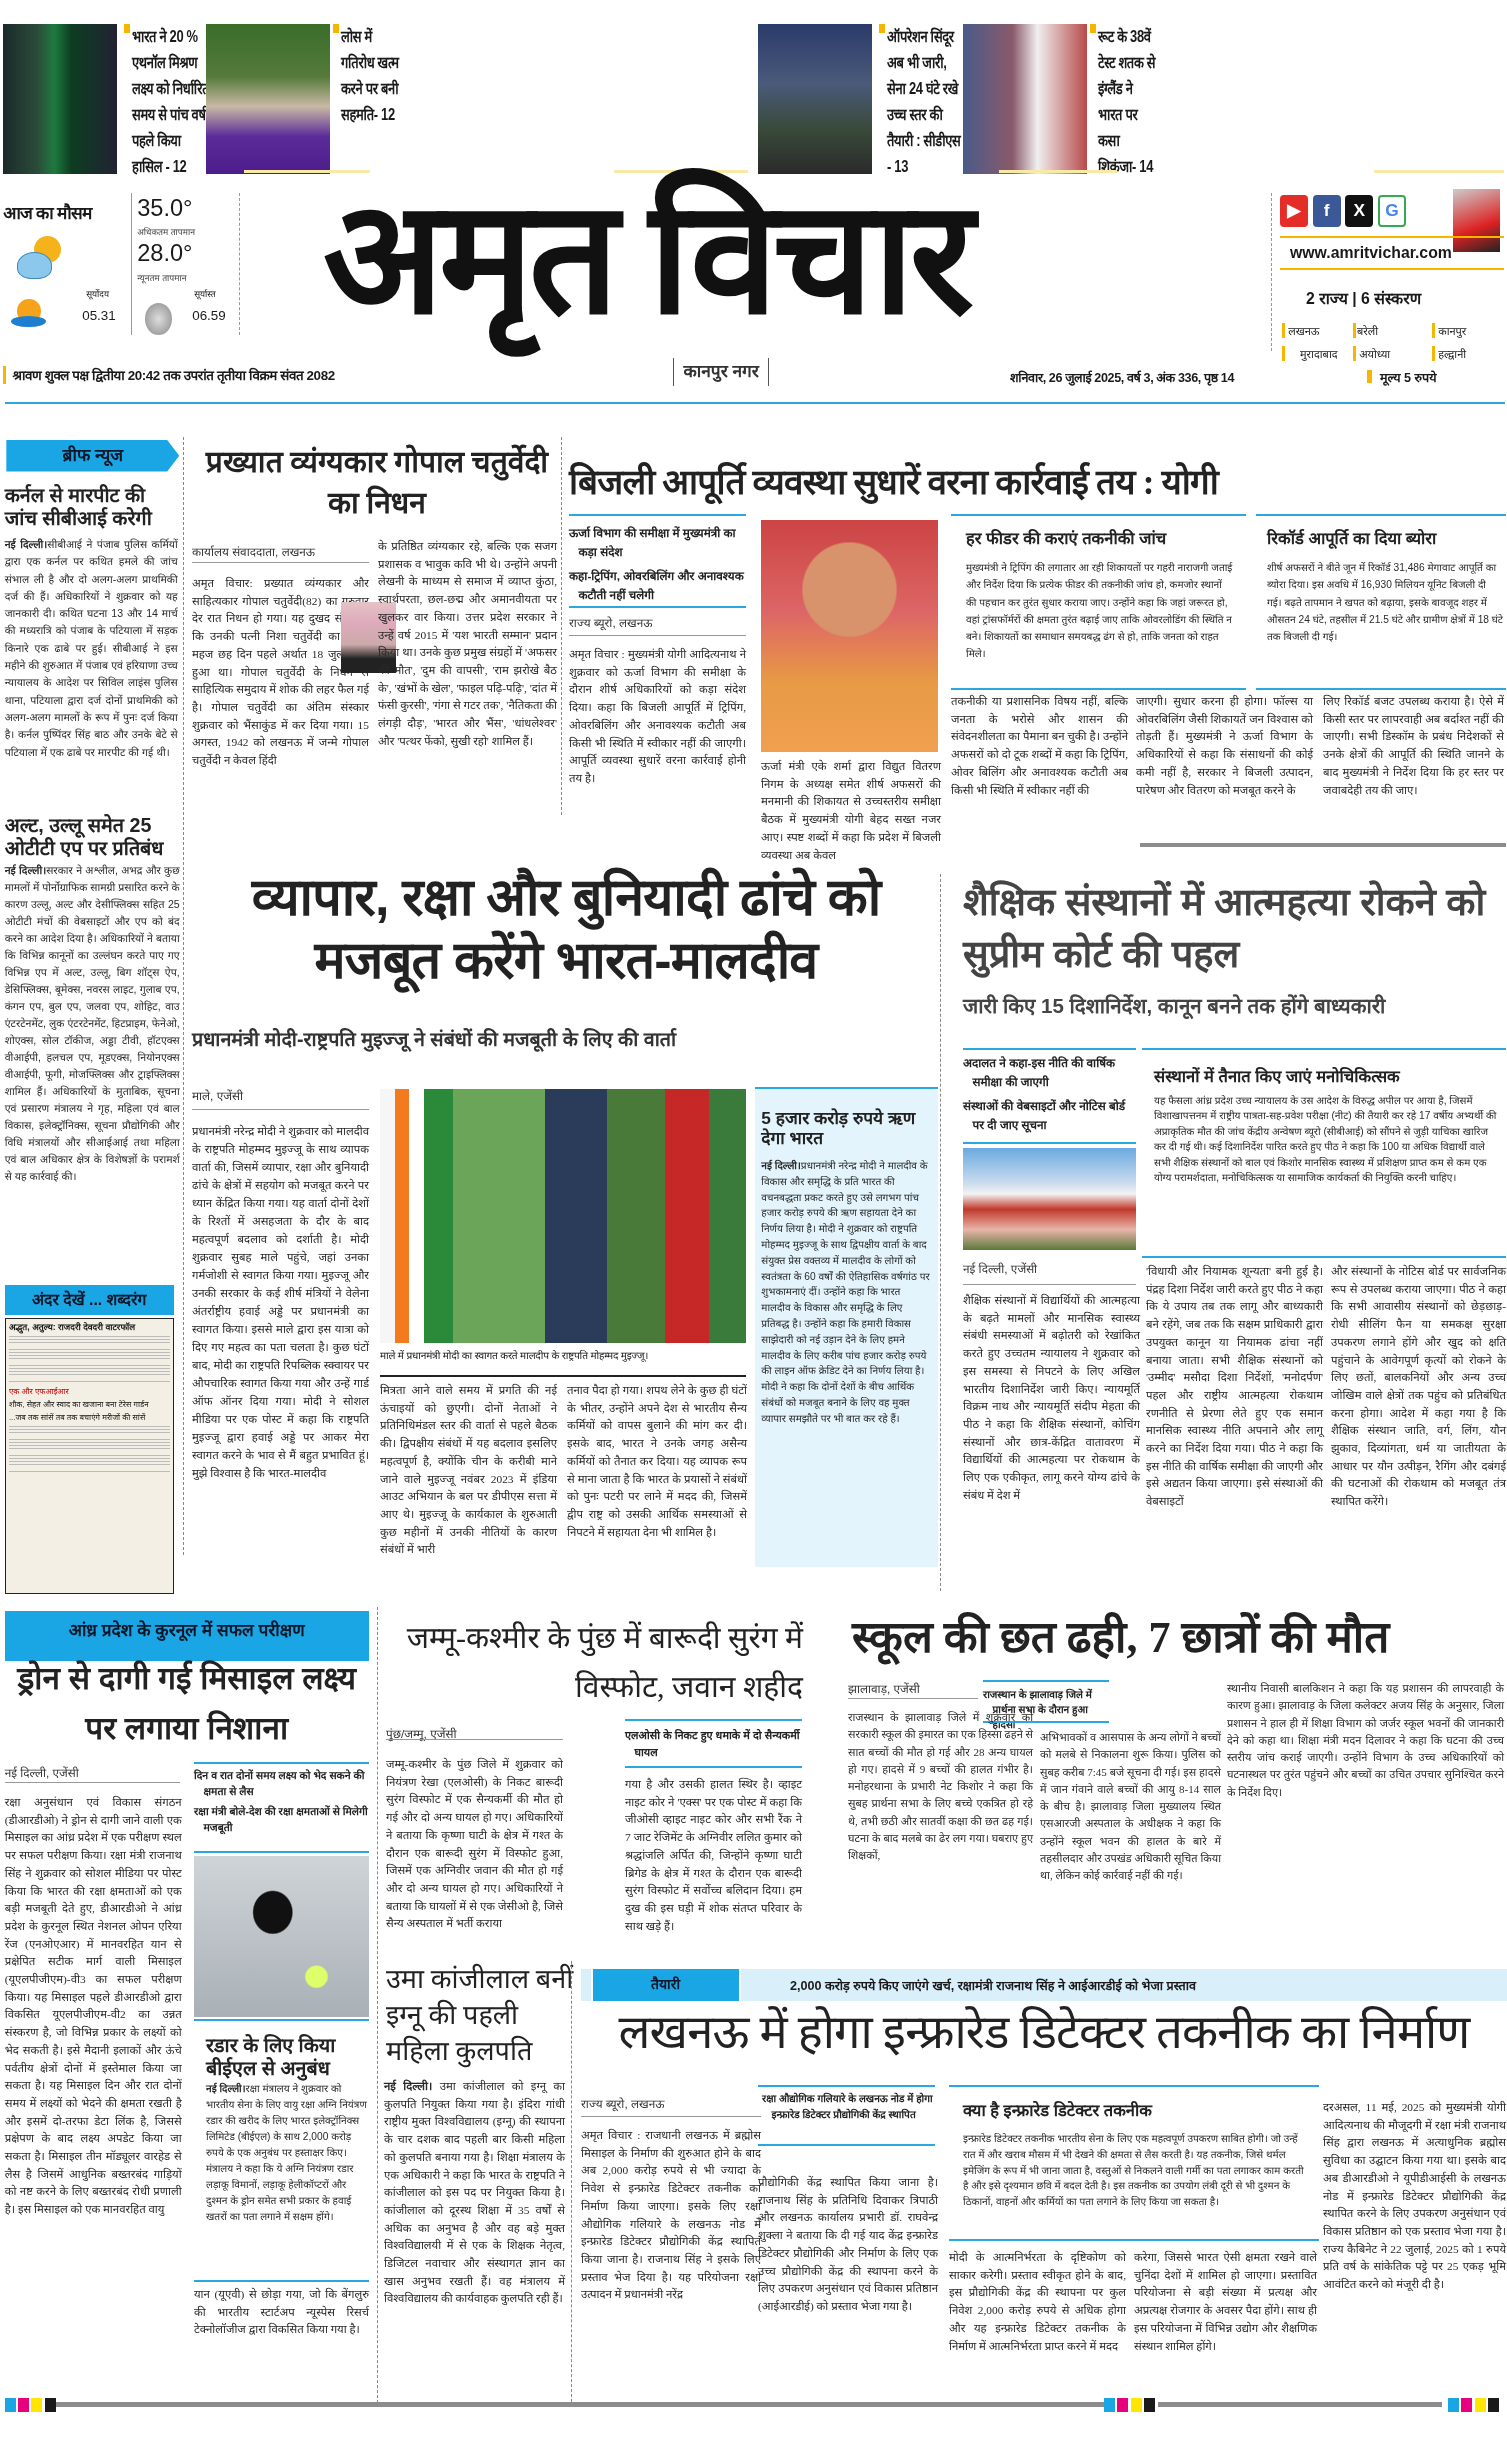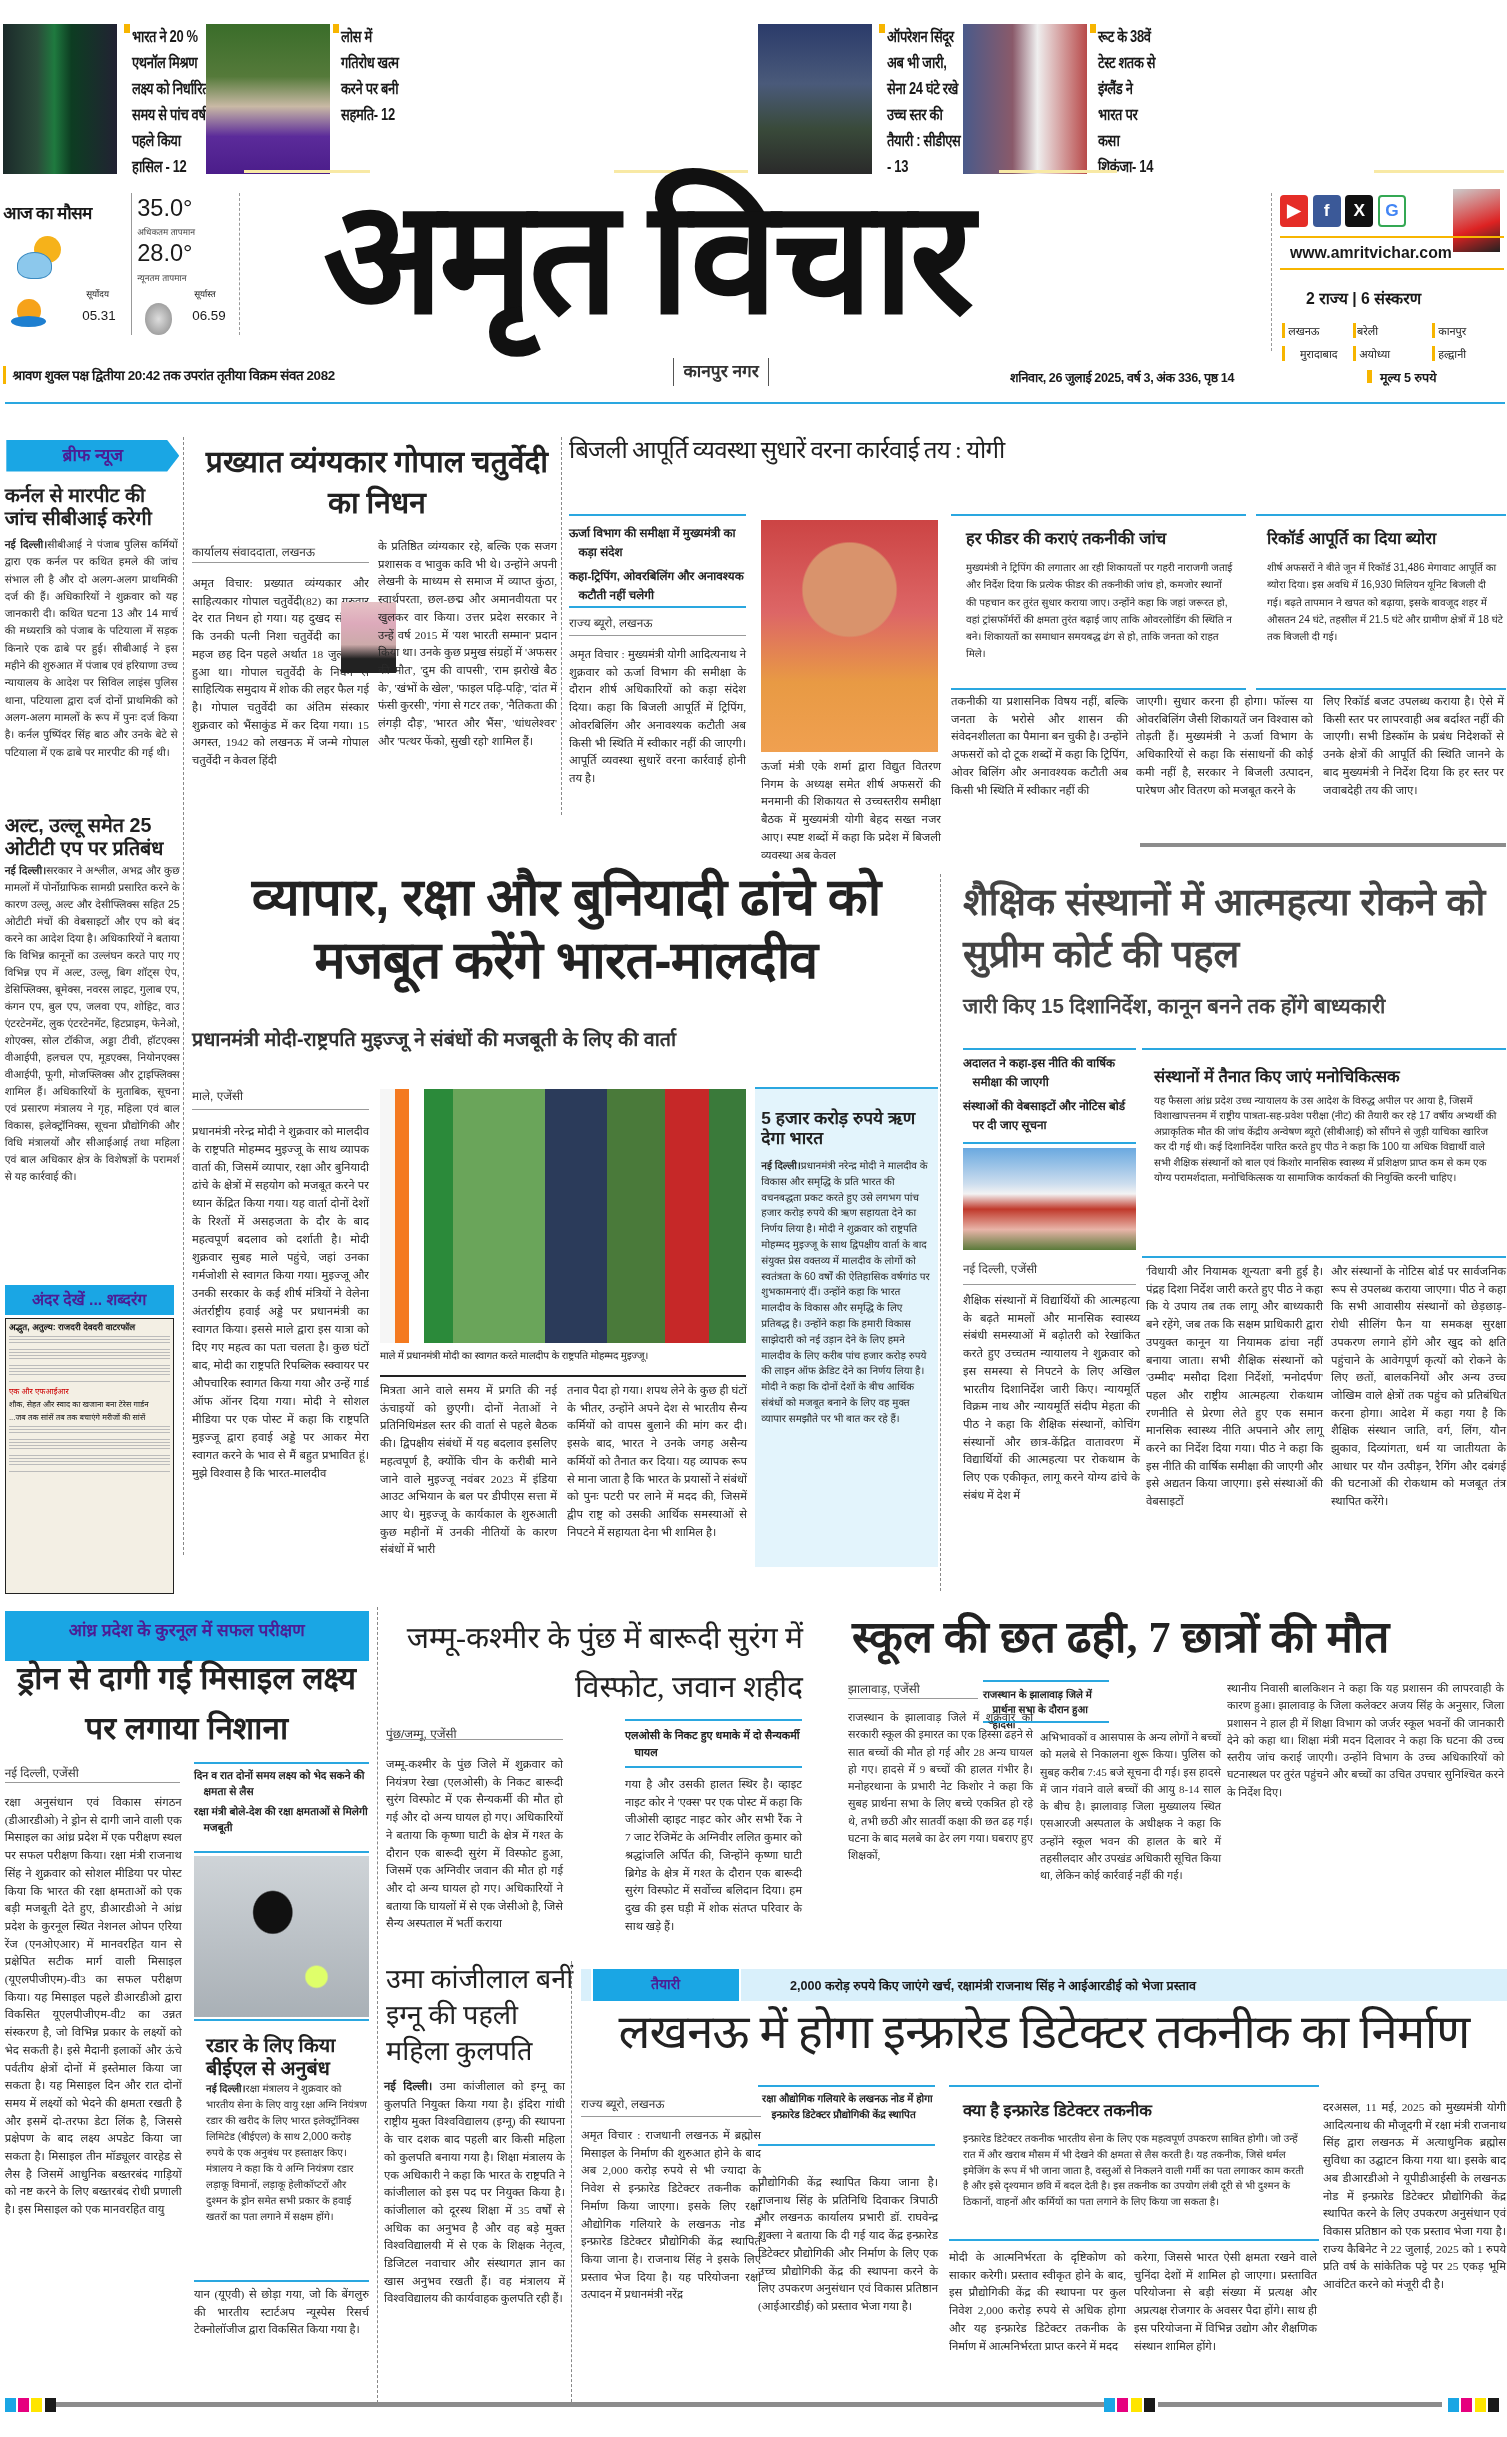--- a/index.html
+++ b/index.html
@@ -15,21 +15,21 @@
 .hr-thick{position:absolute;height:5.5px;background:#8c8c8c}
 .vdash{position:absolute;width:0;border-left:1.6px dashed #888}
 .hl{position:absolute;font-weight:bold;color:#222;line-height:1.15}
 .serifhl{font-family:"Liberation Serif",serif;font-weight:normal}
 .body{position:absolute;font-family:"Liberation Serif",serif;font-size:11.4px;line-height:17.7px;color:#2a2a2a;text-align:justify}
 .body b{font-weight:bold}
 .small-label{position:absolute;font-size:11.8px;color:#333}
 .bullets{position:absolute;font-size:11.8px;line-height:19px;font-weight:bold;color:#222}
 .bullets div{padding-left:9.5px;text-indent:-9.5px;margin-bottom:4.7px}
 .photo{position:absolute;overflow:hidden}
-.blue-tag{position:absolute;background:#1aa6e4;color:#4c1d95;font-weight:bold;text-align:center}
+.blue-tag{position:absolute;background:#1aa6e4;color:#0f172a;font-weight:bold;text-align:center}
 .cmyk{position:absolute;display:flex;gap:2.4px}
 .cmyk span{width:11px;height:14px;display:block}
 .weather-num{font-size:23.6px;font-family:"Liberation Sans Narrow","Liberation Sans",sans-serif}
 .social{width:28px;height:31.5px;border-radius:3.9px;display:flex;align-items:center;justify-content:center;color:#fff;font-weight:bold;font-size:17.3px}
 </style>
 </head>
 <body>
 
 <div>
   <div class="teaser-img" style="left:3.2px;background:linear-gradient(90deg,#1b2a2a 0%,#2b4b3a 30%,#1f7a3f 45%,#0d3d22 60%,#223 100%)"></div>
@@ -123,21 +123,21 @@
 </div>
 
 <div class="hl serifhl" style="left:192px;top:441px;width:370px;font-size:30px;text-align:center;line-height:41px;font-weight:bold">प्रख्यात व्यंग्यकार गोपाल चतुर्वेदी का निधन</div>
 <div class="small-label" style="left:192px;top:543px">कार्यालय संवाददाता, लखनऊ</div>
 <div class="hr-grey" style="left:192px;top:562px;width:177px;height:0.8px"></div>
 <div class="body" style="left:192px;top:575px;width:177px"><span>अमृत विचार: प्रख्यात व्यंग्यकार और साहित्यकार गोपाल चतुर्वेदी(82) का गुरुवार देर रात निधन हो गया। यह दुखद संयोग है कि उनकी पत्नी निशा चतुर्वेदी का निधन महज छह दिन पहले अर्थात 18 जुलाई को हुआ था। गोपाल चतुर्वेदी के निधन से साहित्यिक समुदाय में शोक की लहर फैल गई है। गोपाल चतुर्वेदी का अंतिम संस्कार शुक्रवार को भैंसाकुंड में कर दिया गया। 15 अगस्त, 1942 को लखनऊ में जन्मे गोपाल चतुर्वेदी न केवल हिंदी</span></div>
 <div class="photo" style="left:341px;top:602px;width:55px;height:71px;background:linear-gradient(180deg,#e6c3c6 0,#dab 30%,#caa 60%,#222 80%)"></div>
 <div class="body" style="left:378px;top:538px;width:179px"><span>के प्रतिष्ठित व्यंग्यकार रहे, बल्कि एक सजग प्रशासक व भावुक कवि भी थे। उन्होंने अपनी लेखनी के माध्यम से समाज में व्याप्त कुंठा, स्वार्थपरता, छल-छद्म और अमानवीयता पर खुलकर वार किया। उत्तर प्रदेश सरकार ने उन्हें वर्ष 2015 में 'यश भारती सम्मान' प्रदान किया था। उनके कुछ प्रमुख संग्रहों में 'अफसर की मौत', 'दुम की वापसी', 'राम झरोखे बैठ के', 'खंभों के खेल', 'फाइल पढ़ि-पढ़ि', 'दांत में फंसी कुरसी', 'गंगा से गटर तक', 'नैतिकता की लंगड़ी दौड़', 'भारत और भैंस', 'धांधलेश्वर' और 'पत्थर फेंको, सुखी रहो' शामिल हैं।</span></div>
 <div class="vdash" style="left:561px;top:437px;height:378px"></div>
 
-<div class="hl serifhl" style="left:569px;top:437px;width:937px;font-size:24px;font-weight:normal;letter-spacing:-0.8px">बिजली आपूर्ति व्यवस्था सुधारें वरना कार्रवाई तय : योगी</div>
+<div class="hl serifhl" style="left:569px;top:463px;width:937px;font-size:35px;font-weight:bold;letter-spacing:-0.8px">बिजली आपूर्ति व्यवस्था सुधारें वरना कार्रवाई तय : योगी</div>
 <div class="hr-blue" style="left:569px;top:514px;width:177px"></div>
 <div class="bullets" style="left:569px;top:524px;width:177px">
   <div>ऊर्जा विभाग की समीक्षा में मुख्यमंत्री का कड़ा संदेश</div>
   <div>कहा-ट्रिपिंग, ओवरबिलिंग और अनावश्यक कटौती नहीं चलेगी</div>
 </div>
 <div class="hr-blue" style="left:569px;top:606px;width:177px"></div>
 <div class="small-label" style="left:569px;top:614px">राज्य ब्यूरो, लखनऊ</div>
 <div class="hr-grey" style="left:569px;top:635px;width:177px;height:0.8px"></div>
 <div class="body" style="left:569px;top:646px;width:177px"><span>अमृत विचार : मुख्यमंत्री योगी आदित्यनाथ ने शुक्रवार को ऊर्जा विभाग की समीक्षा के दौरान शीर्ष अधिकारियों को कड़ा संदेश दिया। कहा कि बिजली आपूर्ति में ट्रिपिंग, ओवरबिलिंग और अनावश्यक कटौती अब किसी भी स्थिति में स्वीकार नहीं की जाएगी। आपूर्ति व्यवस्था सुधारें वरना कार्रवाई होनी तय है।</span></div>
 <div class="photo" style="left:761px;top:520px;width:177px;height:232px;background:radial-gradient(circle at 50% 30%,#d9936c 0 25%,transparent 26%),linear-gradient(180deg,#c44 0%,#d66 40%,#e89a44 70%,#f0a050 100%)"></div>

